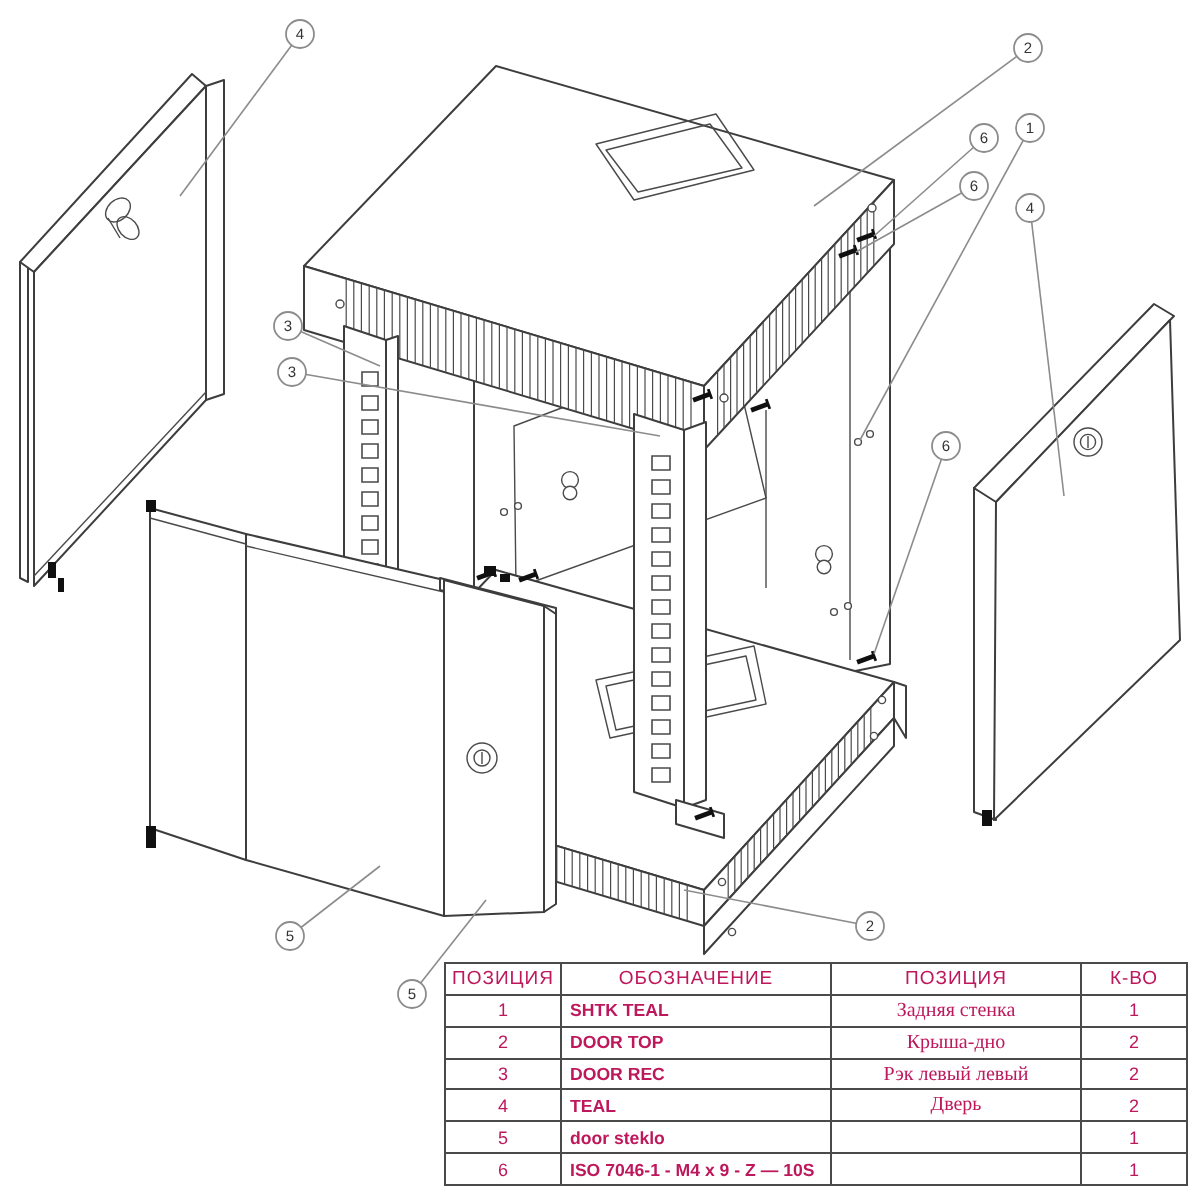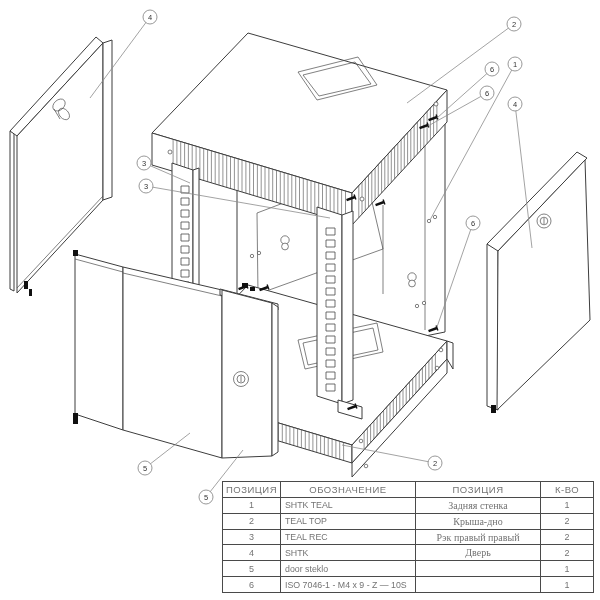--- a/index.html
+++ b/index.html
@@ -12,26 +12,26 @@
   .vents line{stroke:#4a4a4a;stroke-width:0.6;}
   .hole{fill:#ffffff;stroke:#4a4a4a;stroke-width:0.7;}
   .sqhole{fill:#ffffff;stroke:#4a4a4a;stroke-width:0.8;}
   .pin{fill:#101010;stroke:none;}
   .screw{stroke:#101010;}
   .leader{stroke:#8c8c8c;stroke-width:0.8;fill:none;}
   .balloon{fill:#ffffff;stroke:#8c8c8c;stroke-width:0.9;}
   .balloon-num{font-size:7.5px;fill:#333;text-anchor:middle;}
   #parts-table{position:absolute;left:222px;top:481px;width:371px;height:114px;}
   #parts-table table{border-collapse:collapse;width:371px;height:112px;table-layout:fixed;
-                     color:#737373;}
+                     color:#be185d;}
   #parts-table td,#parts-table th{border:1px solid #4a4a4a;padding:0 2px;overflow:hidden;
                      white-space:nowrap;font-weight:normal;}
   #parts-table th{font-size:9.5px;letter-spacing:0.5px;text-align:center;height:15px;}
   #parts-table td{font-size:9px;text-align:center;height:14px;}
-  #parts-table td.c1{text-align:left;padding-left:4px;font-size:8.8px;}
+  #parts-table td.c1{text-align:left;padding-left:4px;font-size:8.8px;font-weight:bold;}
   #parts-table td.c2{font-family:Liberation Serif, serif;font-size:10px;text-align:center;}
   #parts-table col.w0{width:58px;} #parts-table col.w1{width:135px;}
   #parts-table col.w2{width:125px;} #parts-table col.w3{width:53px;}
 </style>
 </head>
 <body>
 
 <div id="stage">
 <svg width="600" height="600" viewBox="0 0 600 600">
 
@@ -435,33 +435,33 @@
         </thead>
     <tbody id="pt-body">
           <tr>
             <td class="c0">1</td>
             <td class="c1">SHTK TEAL</td>
             <td class="c2">Задняя стенка</td>
             <td class="c3">1</td>
           </tr>
           <tr>
             <td class="c0">2</td>
-            <td class="c1">TEAL TOP</td>
+            <td class="c1">DOOR TOP</td>
             <td class="c2">Крыша-дно</td>
             <td class="c3">2</td>
           </tr>
           <tr>
             <td class="c0">3</td>
-            <td class="c1">TEAL REC</td>
-            <td class="c2">Рэк правый правый</td>
+            <td class="c1">DOOR REC</td>
+            <td class="c2">Рэк левый левый</td>
             <td class="c3">2</td>
           </tr>
           <tr>
             <td class="c0">4</td>
-            <td class="c1">SHTK</td>
+            <td class="c1">TEAL</td>
             <td class="c2">Дверь</td>
             <td class="c3">2</td>
           </tr>
           <tr>
             <td class="c0">5</td>
             <td class="c1">door steklo</td>
             <td class="c2"></td>
             <td class="c3">1</td>
           </tr>
           <tr>

